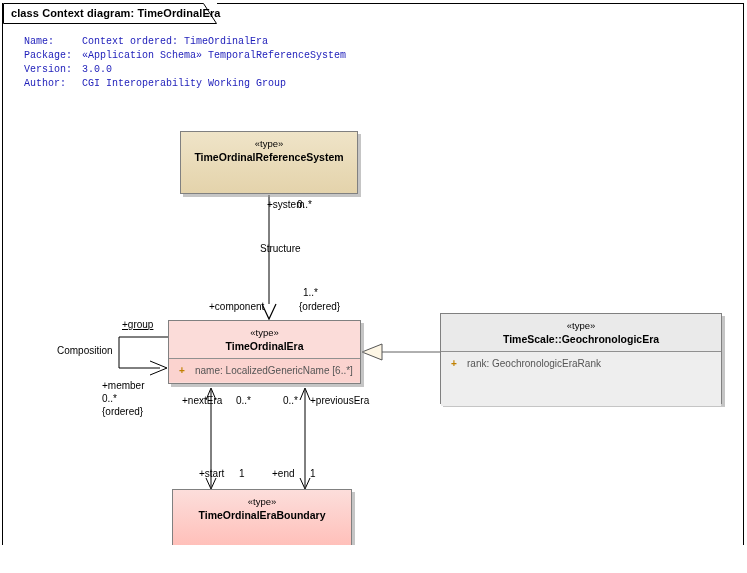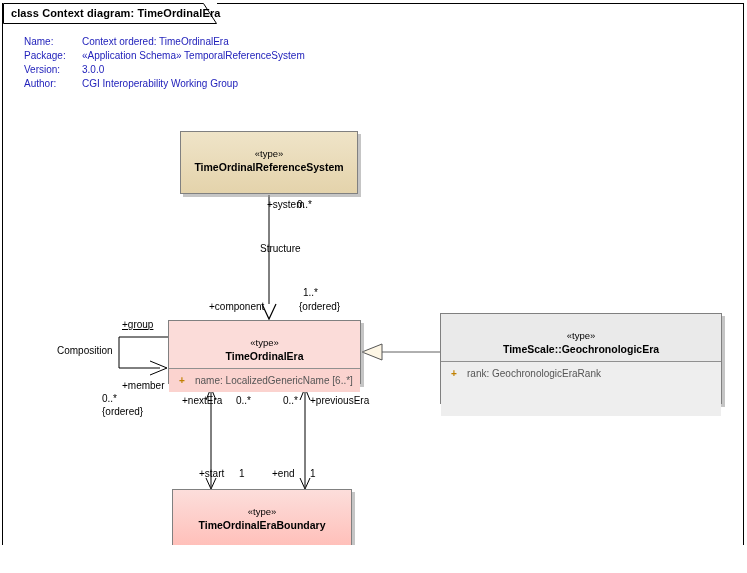--- a/index.html
+++ b/index.html
@@ -70,37 +70,37 @@
   }
   #meta table {
     border-collapse: collapse;
     font-size: 10px;
   }
   #meta td {
     padding: 0 12px 0 0;
     vertical-align: top;
     color: #2222bb;
     white-space: nowrap;
-    font-family: Liberation Sans, sans-serif;
+    font-family: Liberation Mono, monospace;
   }
   #meta td.k {
     width: 52px;
     padding-right: 6px;
   }
 
   
   .cls {
     position: absolute;
     box-sizing: border-box;
     border: 1px solid #808080;
     box-shadow: 3px 3px 0 rgba(150,150,150,0.55);
   }
   .cls .hdr {
     text-align: center;
-    padding-top: 16px;
+    padding-top: 6px;
     padding-bottom: 5px;
     box-sizing: border-box;
   }
   .cls .stereo {
     font-size: 9.5px;
     color: #000000;
     line-height: 12px;
   }
   .cls .cname {
     font-size: 10.5px;
@@ -295,21 +295,21 @@
   <div class="lbl" style="left:297px; top:199px;">0..*</div>
 
   <div class="lbl" style="left:260px; top:243px;">Structure</div>
 
   <div class="lbl" style="left:209px; top:301px;">+component</div>
   <div class="lbl" style="left:303px; top:287px;">1..*</div>
   <div class="lbl" style="left:299px; top:301px;">{ordered}</div>
 
   <div class="lbl" style="left:122px; top:319px;text-decoration:underline;">+group</div>
   <div class="lbl" style="left:57px; top:345px;">Composition</div>
-  <div class="lbl" style="left:102px; top:380px;margin-left:20px;">+member</div>
+  <div class="lbl" style="left:102px; top:380px;">+member</div>
   <div class="lbl" style="left:102px; top:393px;">0..*</div>
   <div class="lbl" style="left:102px; top:406px;">{ordered}</div>
 
   <div class="lbl" style="left:182px; top:395px;">+nextEra</div>
   <div class="lbl" style="left:236px; top:395px;">0..*</div>
   <div class="lbl" style="left:283px; top:395px;">0..*</div>
   <div class="lbl" style="left:310px; top:395px;">+previousEra</div>
 
   <div class="lbl" style="left:199px; top:468px;">+start</div>
   <div class="lbl" style="left:239px; top:468px;">1</div>

